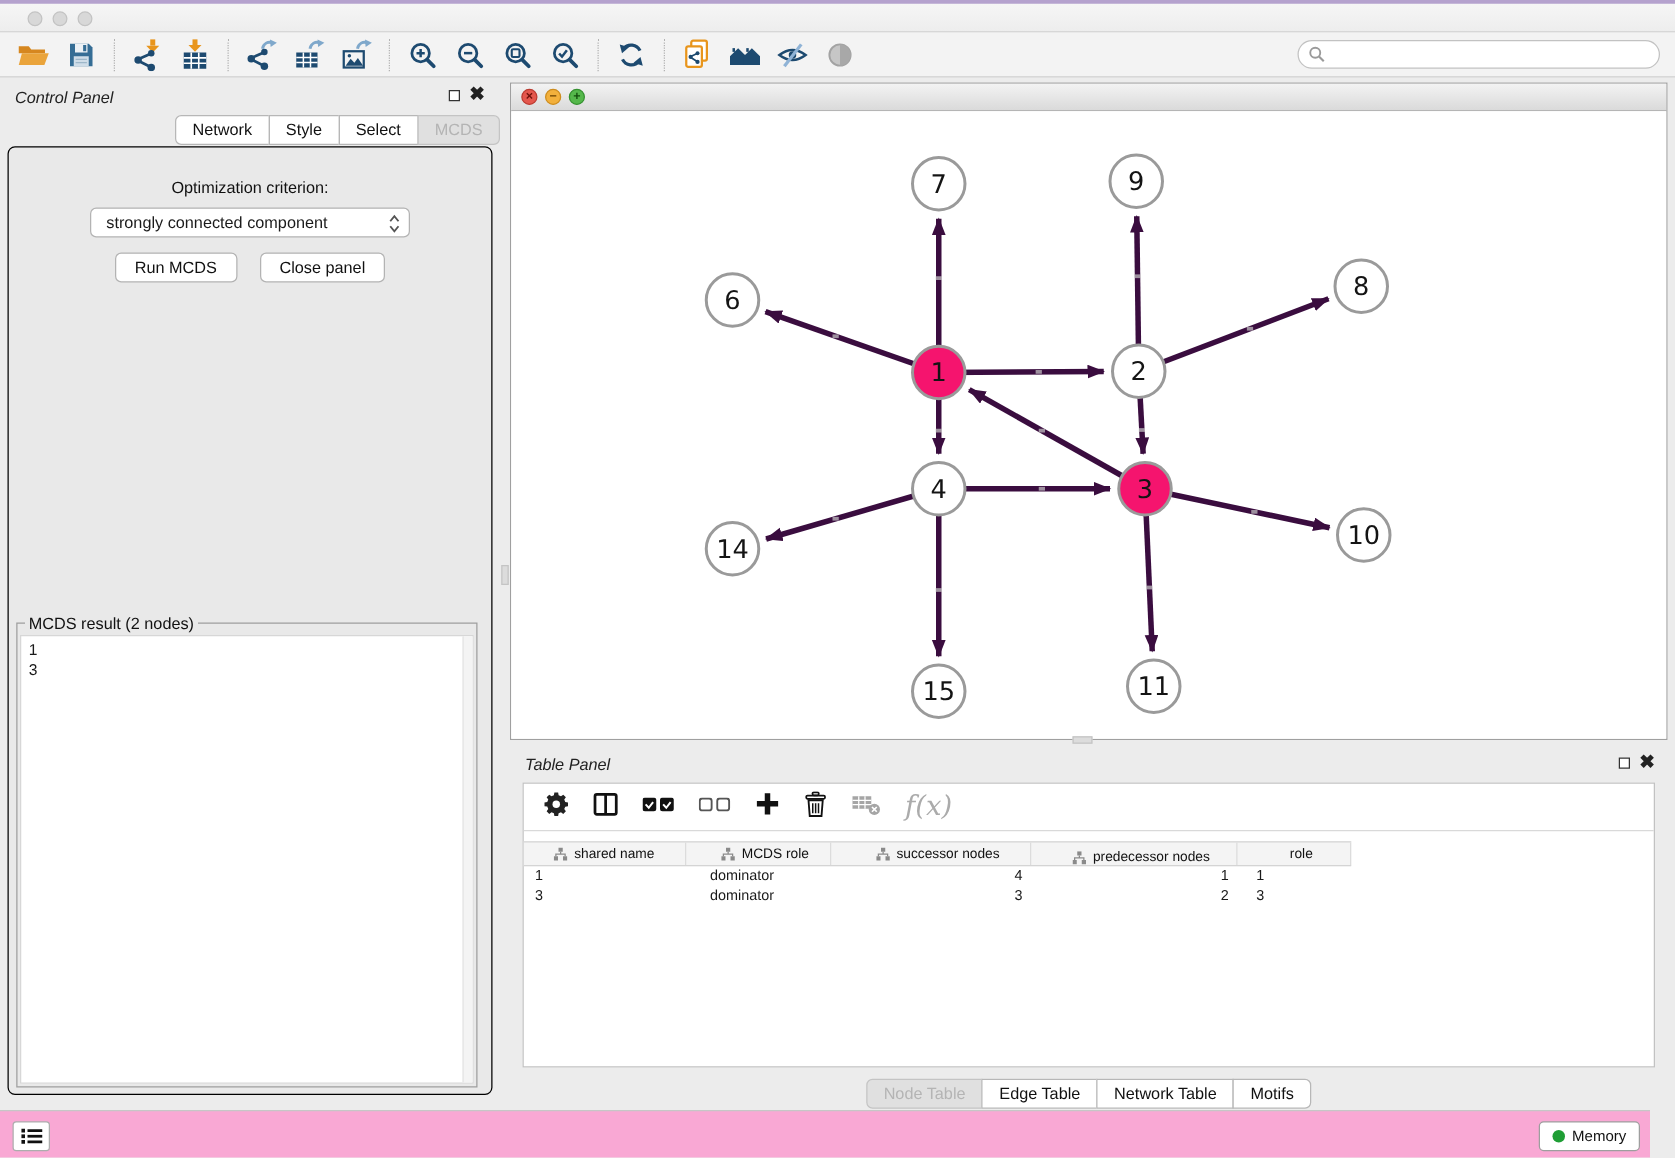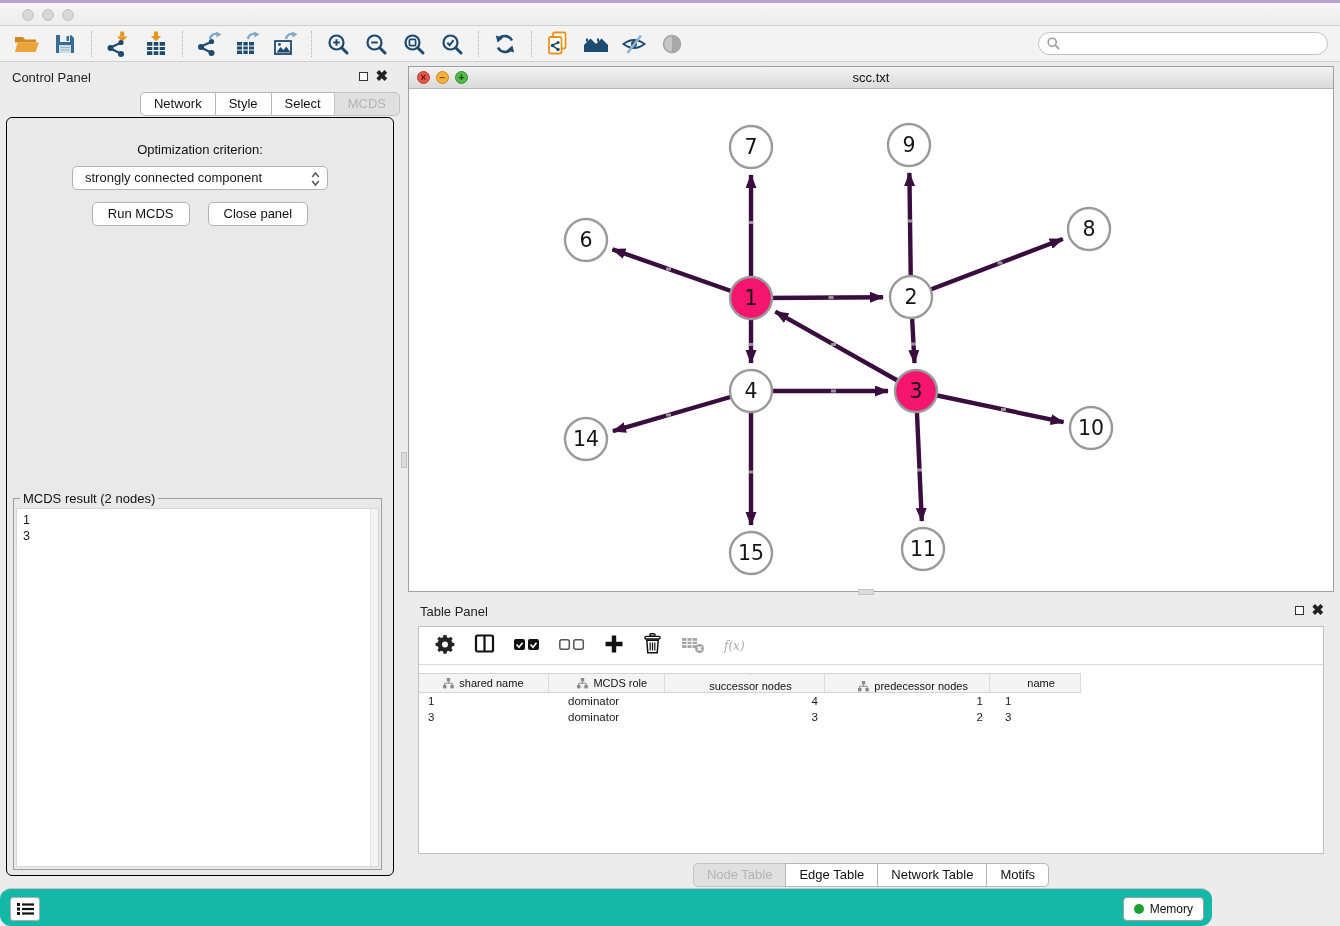--- a/index.html
+++ b/index.html
@@ -22,21 +22,21 @@
   #toolbar { position:absolute; left:0; top:26px; width:1340px; height:36px;
     background:#f3f3f3; border-bottom:1px solid #cfcfcf; display:flex; align-items:center; padding-left:8px; }
   .tbtn { width:38px; height:30px; display:flex; align-items:center; justify-content:center; flex:0 0 auto; }
   .sep { width:0; height:26px; border-left:1px dotted #b2b2b2; margin:0 7px; flex:0 0 auto; }
   #search-wrap { position:absolute; right:12px; top:6px; width:290px; height:23px;
     background:#fff; border:1px solid #c2c2c2; border-radius:12px; display:flex; align-items:center; padding-left:7px; }
   #search-wrap input { border:none; outline:none; flex:1; height:19px; font-size:12px; background:transparent; }
   
   #control-panel { position:absolute; left:0; top:62px; width:400px; height:818px; }
   .panel-head { position:relative; height:30px; }
-  .panel-head .ptitle { position:absolute; left:12px; top:8px; font-size:13px; color:#222; }
+  .panel-head .ptitle { position:absolute; left:12px; top:8px; font-size:13px; color:#222;font-style:italic; }
   .float-icon { position:absolute; top:10px; width:9px; height:9px; border:1.5px solid #333; background:#fff; }
   .close-icon { position:absolute; top:5px; font-size:15px; font-weight:bold; color:#222; line-height:18px; }
   #control-panel .float-icon { right:32px; } #control-panel .close-icon { right:12px; }
   .tabs-row { display:flex; justify-content:flex-end; position:relative; z-index:2; }
   .tab { padding:3px 13px 4px; background:#fff; border:1px solid #b7b7b7; font-size:13px;
     margin-left:-1px; color:#111; white-space:nowrap; }
   .tab:first-child { border-radius:5px 0 0 5px; margin-left:0; }
   .tab:last-child  { border-radius:0 5px 5px 0; }
   .tab.active { background:#e0e0e0; color:#b4b4b4; border-color:#c4c4c4; }
   #cp-inner { position:absolute; left:6px; right:6px; top:55px; bottom:4px;
@@ -67,32 +67,32 @@
   .tr-max   { left:46px; background:#55b84b; border:1px solid #359130; color:#134f0d; }
   #net-canvas { position:relative; width:924px; height:502px; background:#fff; }
   #graph-svg { display:block; width:100%; height:100%; }
   .splitter-v { position:absolute; left:401px; top:452px; width:6px; height:16px; background:#dcdcdc; border:1px solid #c4c4c4; }
   .splitter-h { position:absolute; left:858px; top:589px; width:16px; height:6px; background:#dcdcdc; border:1px solid #c4c4c4; }
   
   #table-panel { position:absolute; left:408px; top:596px; width:926px; height:266px; }
   #table-panel .float-icon { right:30px; } #table-panel .close-icon { right:10px; }
   #tp-box { position:absolute; left:10px; right:10px; top:30px; bottom:8px; background:#fff; border:1px solid #c2c2c2; }
   #tp-toolbar { height:38px; border-bottom:1px solid #d9d9d9; display:flex; align-items:center; padding-left:16px; gap:19px; }
-  .fx { font-family:"DejaVu Serif",serif; font-style:italic; font-size:12px; color:#ababab; }
+  .fx { font-family:"DejaVu Serif",serif; font-style:italic; font-size:22px; color:#ababab; }
   #tbl-head { display:flex; margin-top:8px; background:#f4f4f4;
     border-top:1px solid #d4d4d4; border-bottom:1px solid #d4d4d4; height:20px; }
   .th { display:flex; align-items:center; justify-content:center; gap:5px; font-size:11px; color:#111;
     border-right:1px solid #dcdcdc; height:100%; }
   .tr-row { display:flex; height:16px; align-items:center; font-size:11.5px; }
   .td { overflow:hidden; white-space:nowrap; }
   
   #bottom-tabs { position:absolute; left:408px; top:863px; width:926px; height:25px;
     display:flex; justify-content:center; align-items:flex-start; }
-  #status-bar { position:absolute; left:0; top:888px; width:1212px; height:38px;
-    background:#14b8a6; border-top:1px solid #c6c6c6;border-radius:11px; }
+  #status-bar { position:absolute; left:0; top:888px; width:1320px; height:38px;
+    background:#f9a8d4; border-top:1px solid #c6c6c6; }
   #list-btn { position:absolute; left:10px; top:8px; width:30px; height:24px; background:#fff;
     border:1px solid #adadad; border-radius:3px; display:flex; align-items:center; justify-content:center; }
   #memory-btn { position:absolute; right:8px; top:8px; height:24px; background:#fff;
     border:1px solid #9e9e9e; border-radius:4px; display:flex; align-items:center; gap:6px;
     padding:0 10px; font-size:12px; color:#111; }
   #memory-btn .dot { width:10px; height:10px; border-radius:50%; background:#1f9e35; }
 </style>
 </head>
 <body>
 
@@ -290,21 +290,20 @@
       </div>
     </fieldset>
   </div>
 </div>
 
 <div id="net-window">
   <div id="net-titlebar">
     <span class="traffic tr-close">×</span>
     <span class="traffic tr-min">−</span>
     <span class="traffic tr-max">+</span>
-    <span class="nttitle">scc.txt</span>
   </div>
   <div id="net-canvas">
     <svg id="graph-svg" viewBox="0 0 924 502">
         <defs>
           <marker id="arrow" markerUnits="userSpaceOnUse" markerWidth="18" markerHeight="14" refX="13" refY="5.5" orient="auto">
             <path d="M0 0 L14 5.5 L0 11 Z" fill="#3A0D3F"></path>
           </marker>
         </defs>
         <line x1="342" y1="209" x2="342.0" y2="86.0" stroke="#3A0D3F" stroke-width="4.4" marker-end="url(#arrow)"></line>
         <rect x="339.5" y="132.0" width="5" height="3" fill="#c9c9c9" opacity="0.7"></rect>
@@ -459,21 +458,21 @@
           <svg width="11" height="11" viewBox="0 0 11 11">
             <g fill="#8a8a8a">
               <rect x="3.8" y="0" width="3.4" height="3.4"></rect>
               <rect x="0" y="7" width="3.4" height="3.4"></rect>
               <rect x="7.4" y="7" width="3.4" height="3.4"></rect>
             </g>
             <path d="M5.5 3.4V5.2M1.7 7V5.2H9.1V7" stroke="#8a8a8a" fill="none" stroke-width="1"></path>
           </svg>
           <span>MCDS role</span>
         </div>
-        <div class="th" style="width: 160px; flex-direction: column;">
+        <div class="th" style="width: 160px;">
           <svg width="11" height="11" viewBox="0 0 11 11">
             <g fill="#8a8a8a">
               <rect x="3.8" y="0" width="3.4" height="3.4"></rect>
               <rect x="0" y="7" width="3.4" height="3.4"></rect>
               <rect x="7.4" y="7" width="3.4" height="3.4"></rect>
             </g>
             <path d="M5.5 3.4V5.2M1.7 7V5.2H9.1V7" stroke="#8a8a8a" fill="none" stroke-width="1"></path>
           </svg>
           <span>successor nodes</span>
         </div>
@@ -482,21 +481,21 @@
             <g fill="#8a8a8a">
               <rect x="3.8" y="0" width="3.4" height="3.4"></rect>
               <rect x="0" y="7" width="3.4" height="3.4"></rect>
               <rect x="7.4" y="7" width="3.4" height="3.4"></rect>
             </g>
             <path d="M5.5 3.4V5.2M1.7 7V5.2H9.1V7" stroke="#8a8a8a" fill="none" stroke-width="1"></path>
           </svg>
           <span>predecessor nodes</span>
         </div>
         <div class="th" style="width: 85px;">
-          <span>name</span>
+          <span>role</span>
         </div>
       </div>
     <div id="tbl-body">
         <div class="tr-row">
           <div class="td" style="width: 140px; text-align: left; padding: 0px 0px 0px 9px;">1</div>
           <div class="td" style="width: 112px; text-align: left; padding: 0px 0px 0px 9px;">dominator</div>
           <div class="td" style="width: 160px; text-align: right; padding: 0px 13px 0px 0px;">4</div>
           <div class="td" style="width: 165px; text-align: right; padding: 0px 13px 0px 0px;">1</div>
           <div class="td" style="width: 85px; text-align: left; padding: 0px 0px 0px 9px;">1</div>
         </div>

